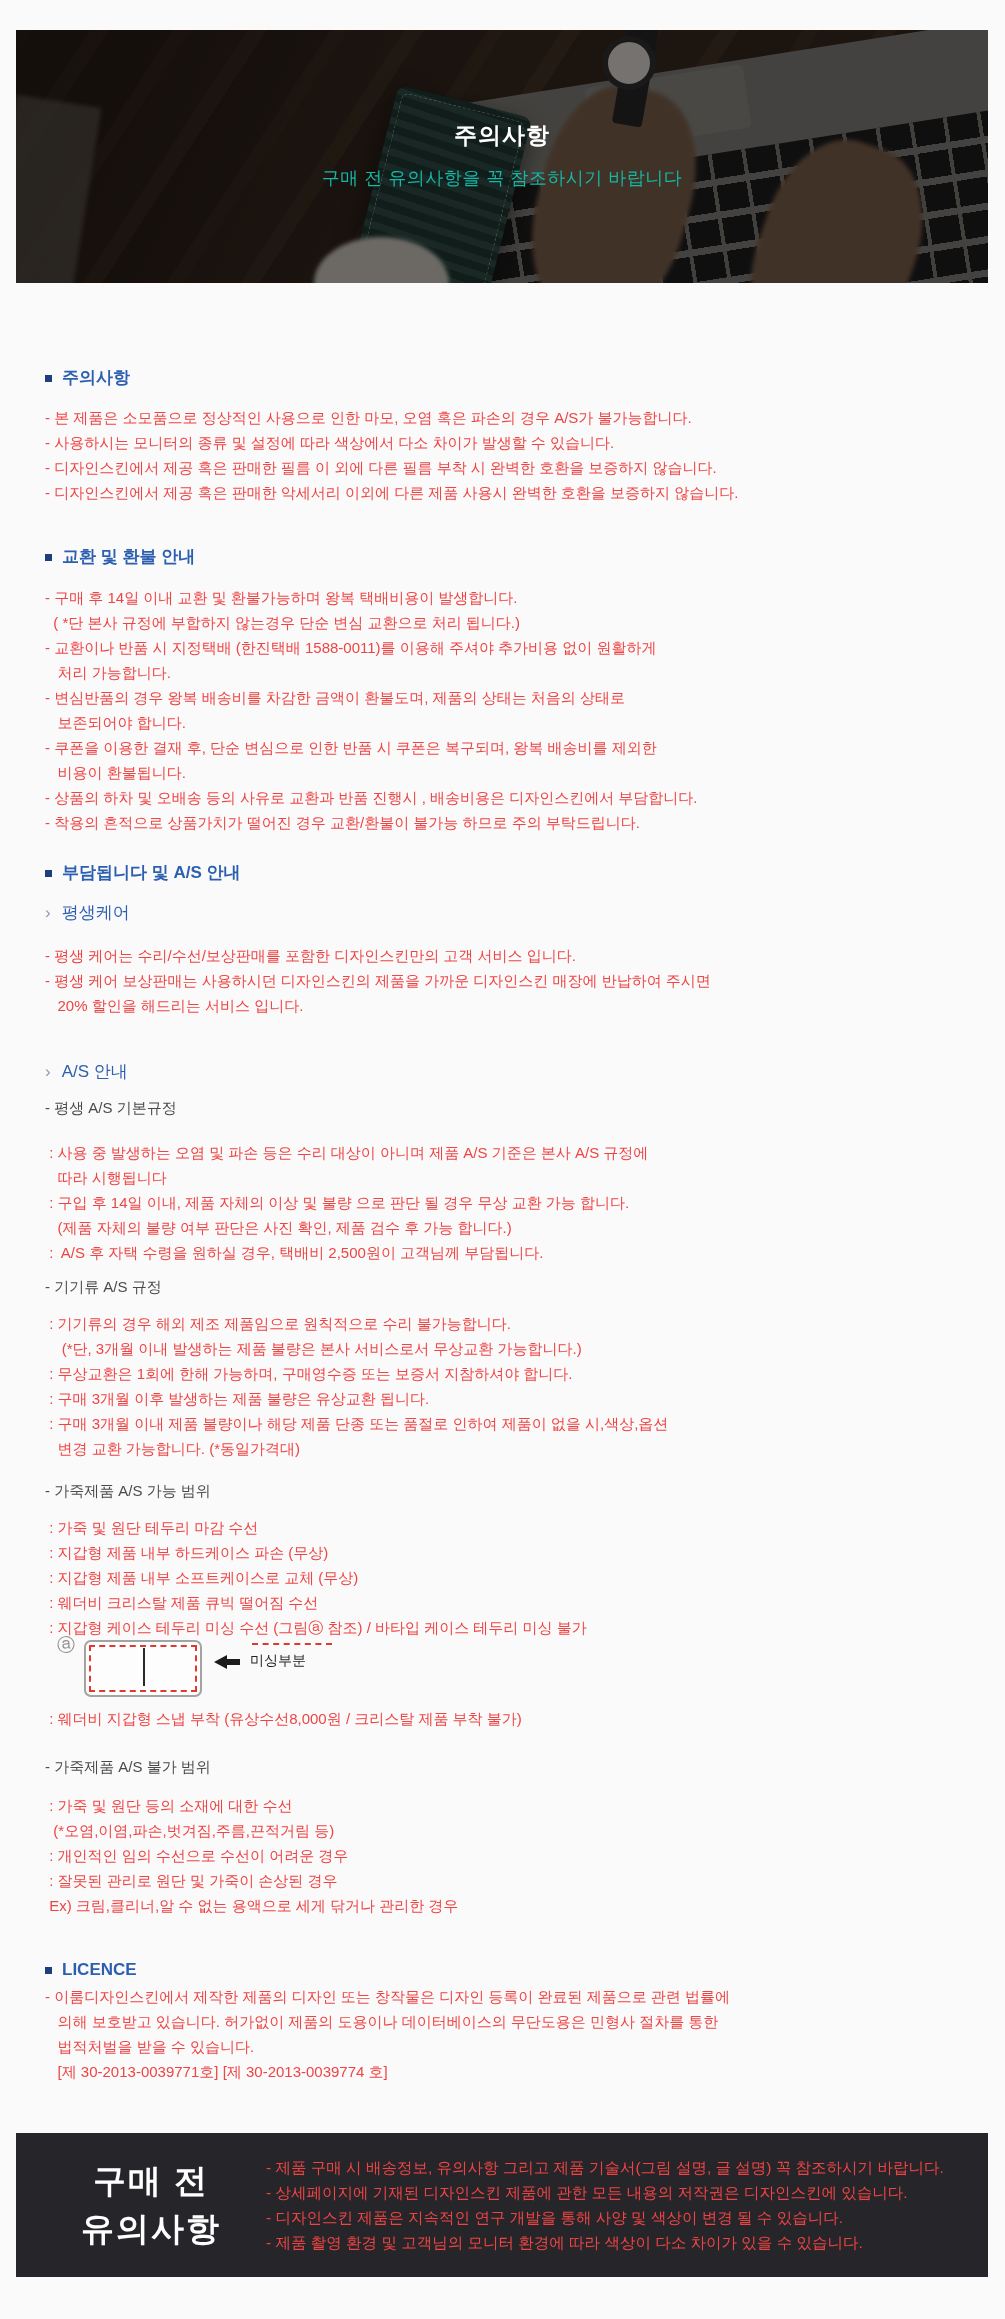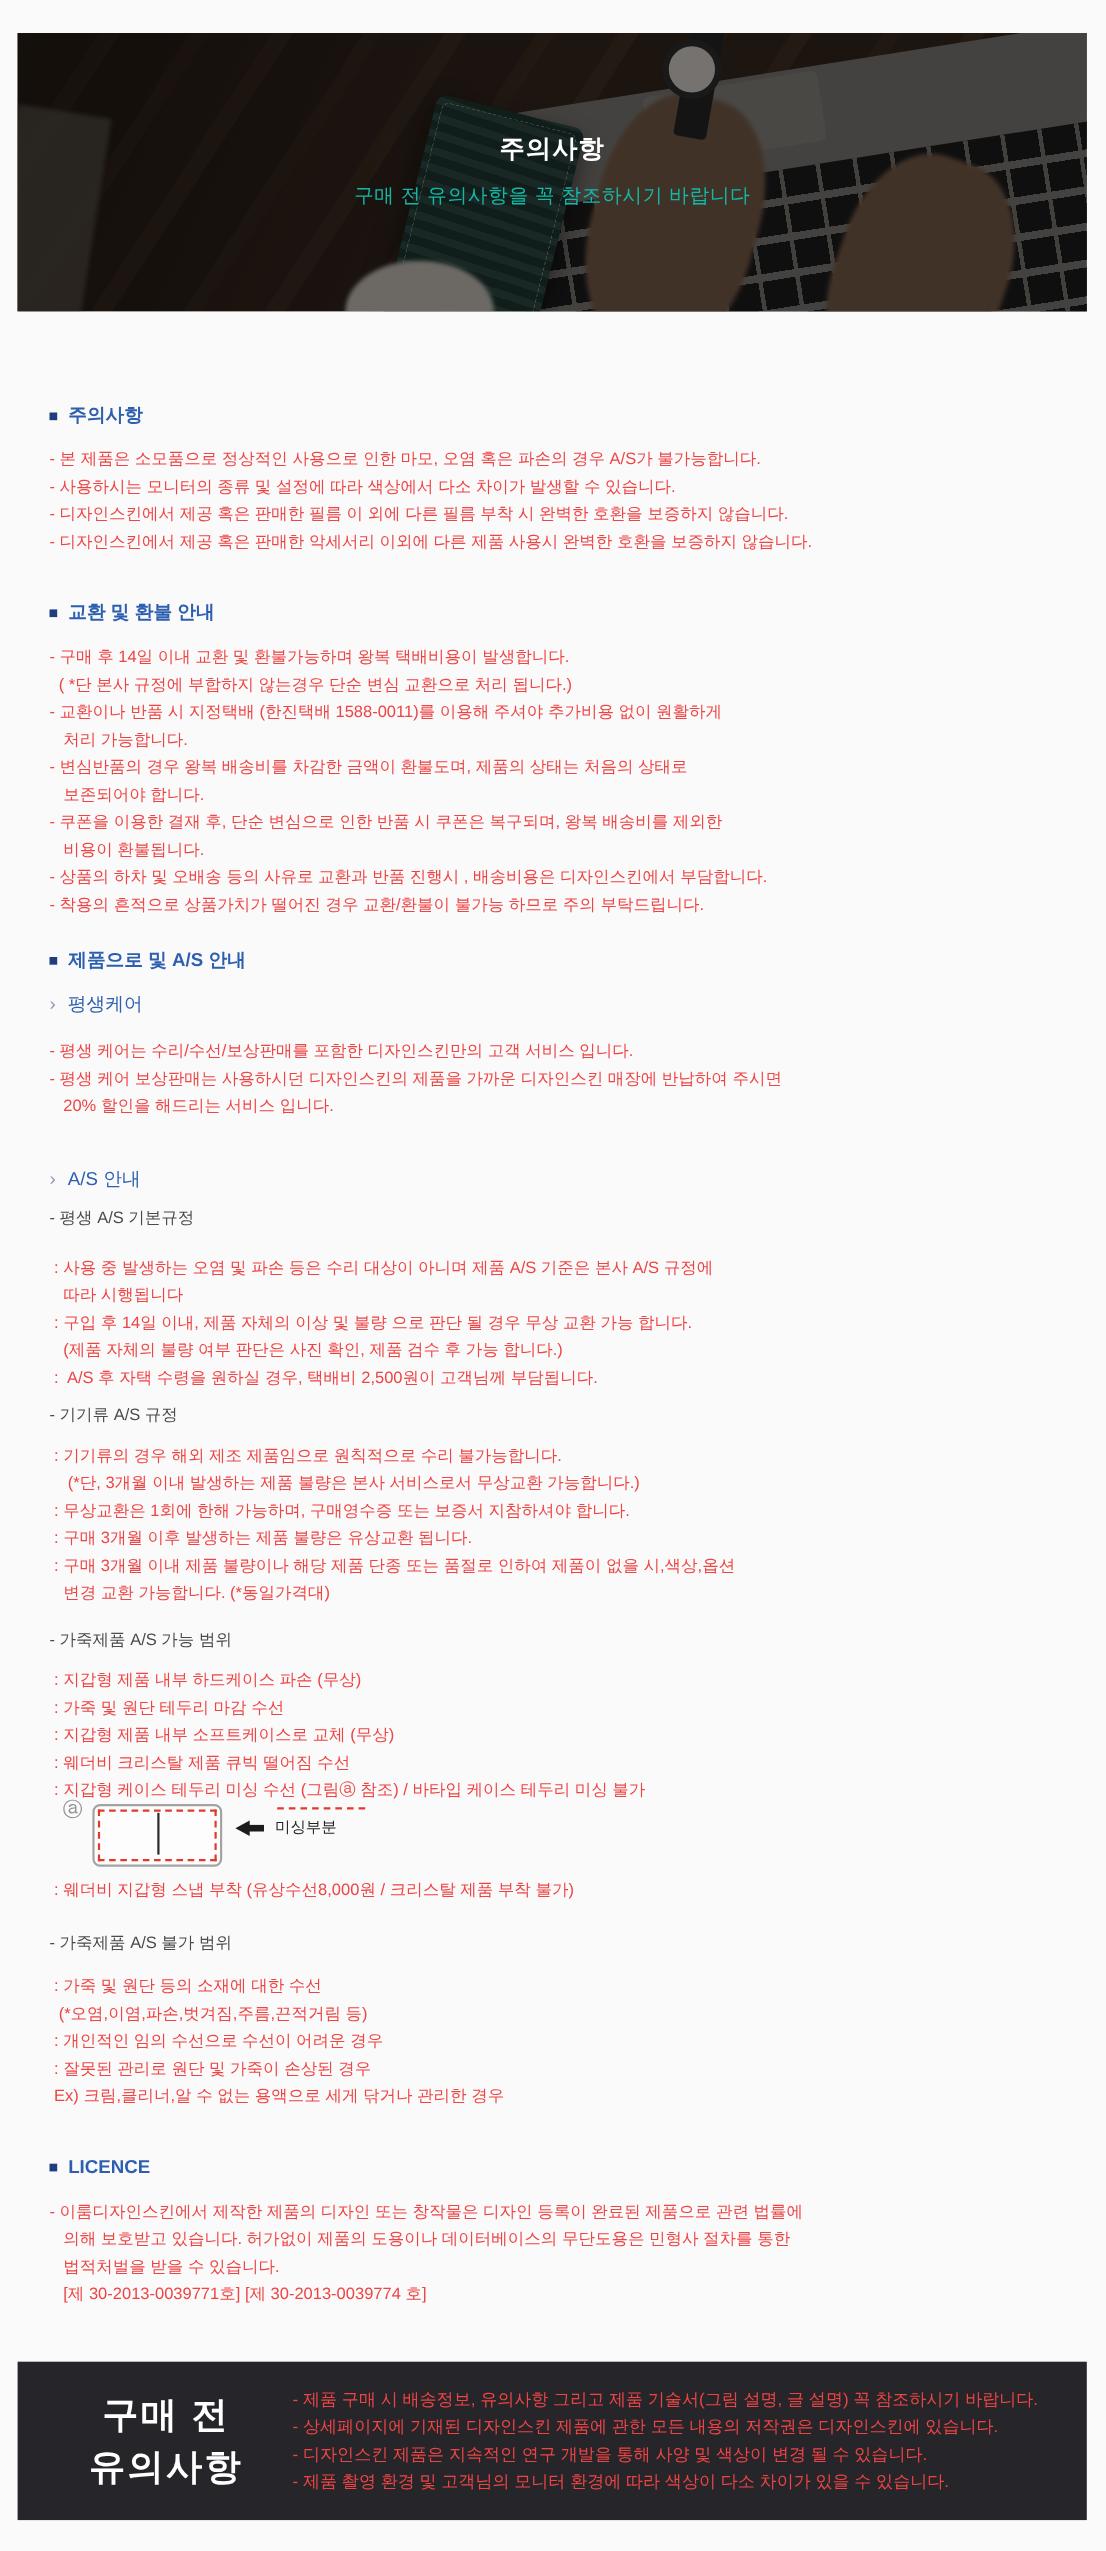--- a/index.html
+++ b/index.html
@@ -92,21 +92,21 @@
   .mt-g1        { margin-top:16px; }
   .g1-lines     { margin-top:22px; }
   .mt-g2        { margin-top:12px; }
   .g2-lines     { margin-top:14px; }
   .mt-g3        { margin-top:20px; }
   .g3-lines     { margin-top:14px; }
   .mt-extra     { margin-top:8px; }
   .mt-g4        { margin-top:26px; }
   .g4-lines     { margin-top:16px; }
   .mt-sec4      { margin-top:42px; }
-  .sec4-lines   { margin-top:18px; }
+  .sec4-lines   { margin-top:4px; }
 
   
   .diagram { display:flex; align-items:flex-start; margin-left:12px; height:58px; }
   .dg-marker { color:#8f8f8f; font-size:18px; line-height:18px; margin:-4px 9px 0 0; }
   .dg-box { display:block; width:118px; height:57px; border:2px solid #a3a3a3; border-radius:7px; padding:3px; background:#fdfdfd; }
   .dg-dashed { display:block; width:100%; height:100%; border:2px dashed #e03a2e; position:relative; }
   .dg-vline { position:absolute; left:50%; top:1px; height:38px; width:2px; background:#2a2a2a; }
   .dg-arrow { position:relative; width:28px; height:14px; margin:15px 8px 0 12px; flex:0 0 auto; }
   .dg-arrow .tri { position:absolute; left:0; top:0; width:0; height:0;
     border-top:7px solid transparent; border-bottom:7px solid transparent; border-right:13px solid #1c1c1c; }
@@ -174,21 +174,21 @@
       <div class="line">- 변심반품의 경우 왕복 배송비를 차감한 금액이 환불도며, 제품의 상태는 처음의 상태로</div>
       <div class="line">   보존되어야 합니다.</div>
       <div class="line">- 쿠폰을 이용한 결재 후, 단순 변심으로 인한 반품 시 쿠폰은 복구되며, 왕복 배송비를 제외한</div>
       <div class="line">   비용이 환불됩니다.</div>
       <div class="line">- 상품의 하차 및 오배송 등의 사유로 교환과 반품 진행시 , 배송비용은 디자인스킨에서 부담합니다.</div>
       <div class="line">- 착용의 흔적으로 상품가치가 떨어진 경우 교환/환불이 불가능 하므로 주의 부탁드립니다.</div>
     </div>
 
   <div class="sec-heading mt-sec3">
     <span class="sq"></span>
-    <span>제품으로 및 A/S 안내</span>
+    <span>부담됩니다 및 A/S 안내</span>
   </div>
 
   <div class="sub-heading mt-sub1">
     <span class="chev">›</span>
     <span>평생케어</span>
   </div>
   <div class="lines sub1-lines">
       <div class="line">- 평생 케어는 수리/수선/보상판매를 포함한 디자인스킨만의 고객 서비스 입니다.</div>
       <div class="line">- 평생 케어 보상판매는 사용하시던 디자인스킨의 제품을 가까운 디자인스킨 매장에 반납하여 주시면</div>
       <div class="line">   20% 할인을 해드리는 서비스 입니다.</div>
@@ -213,22 +213,22 @@
       <div class="line"> : 기기류의 경우 해외 제조 제품임으로 원칙적으로 수리 불가능합니다.</div>
       <div class="line">    (*단, 3개월 이내 발생하는 제품 불량은 본사 서비스로서 무상교환 가능합니다.)</div>
       <div class="line"> : 무상교환은 1회에 한해 가능하며, 구매영수증 또는 보증서 지참하셔야 합니다.</div>
       <div class="line"> : 구매 3개월 이후 발생하는 제품 불량은 유상교환 됩니다.</div>
       <div class="line"> : 구매 3개월 이내 제품 불량이나 해당 제품 단종 또는 품절로 인하여 제품이 없을 시,색상,옵션</div>
       <div class="line">   변경 교환 가능합니다. (*동일가격대)</div>
     </div>
 
   <div class="group-title mt-g3">- 가죽제품 A/S 가능 범위</div>
   <div class="lines g3-lines">
+      <div class="line"> : 가죽 및 원단 테두리 마감 수선</div>
       <div class="line"> : 지갑형 제품 내부 하드케이스 파손 (무상)</div>
-      <div class="line"> : 가죽 및 원단 테두리 마감 수선</div>
       <div class="line"> : 지갑형 제품 내부 소프트케이스로 교체 (무상)</div>
       <div class="line"> : 웨더비 크리스탈 제품 큐빅 떨어짐 수선</div>
       <div class="line"> : 지갑형 케이스 테두리 미싱 수선 (그림ⓐ 참조) / 바타입 케이스 테두리 미싱 불가</div>
     </div>
 
   <div class="diagram">
     <span class="dg-marker">ⓐ</span>
     <span class="dg-box">
       <span class="dg-dashed">
         <span class="dg-vline"></span>

